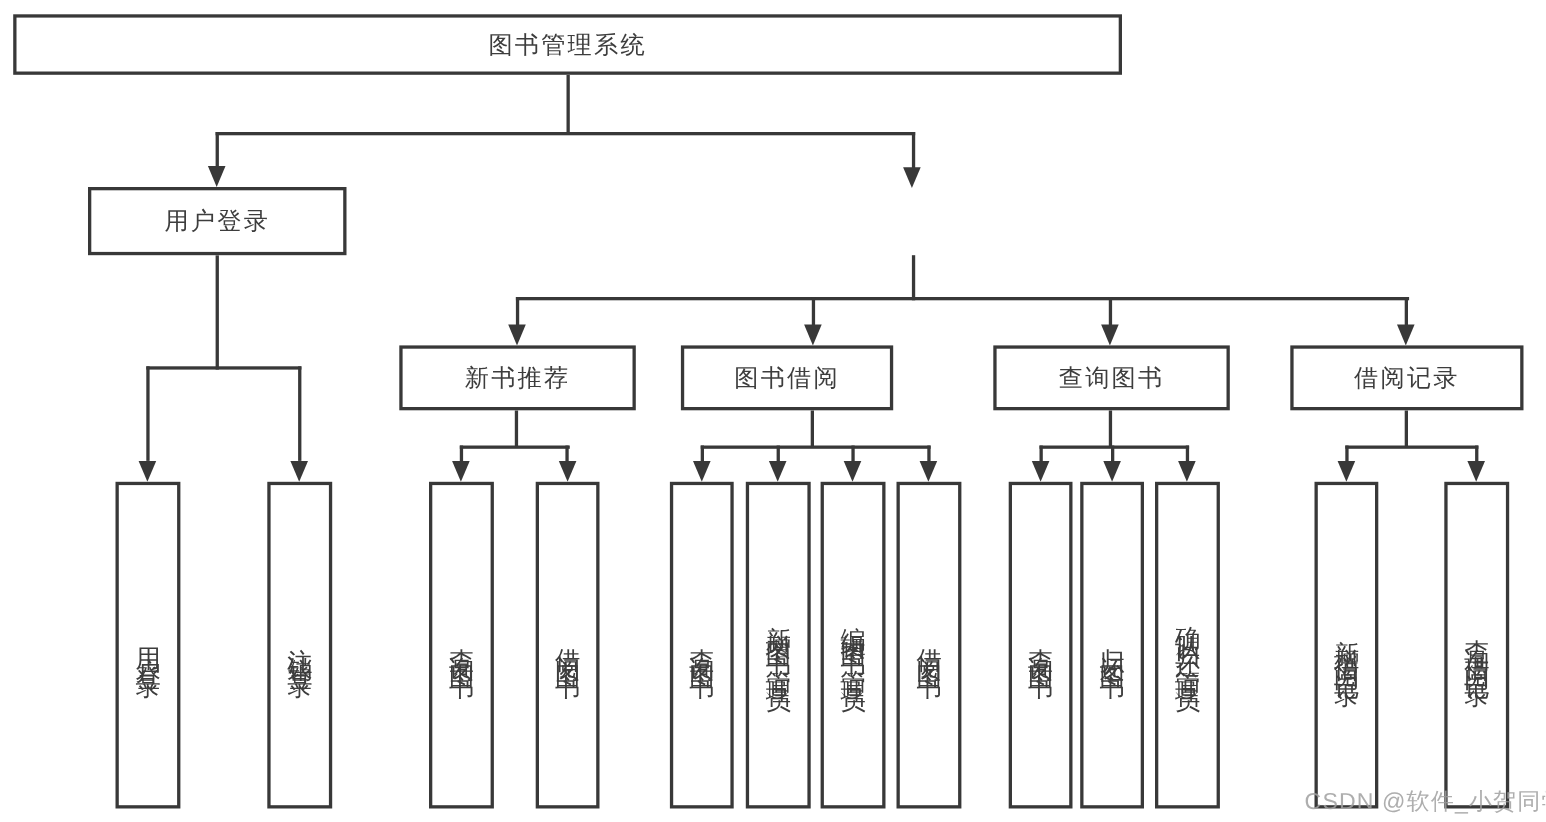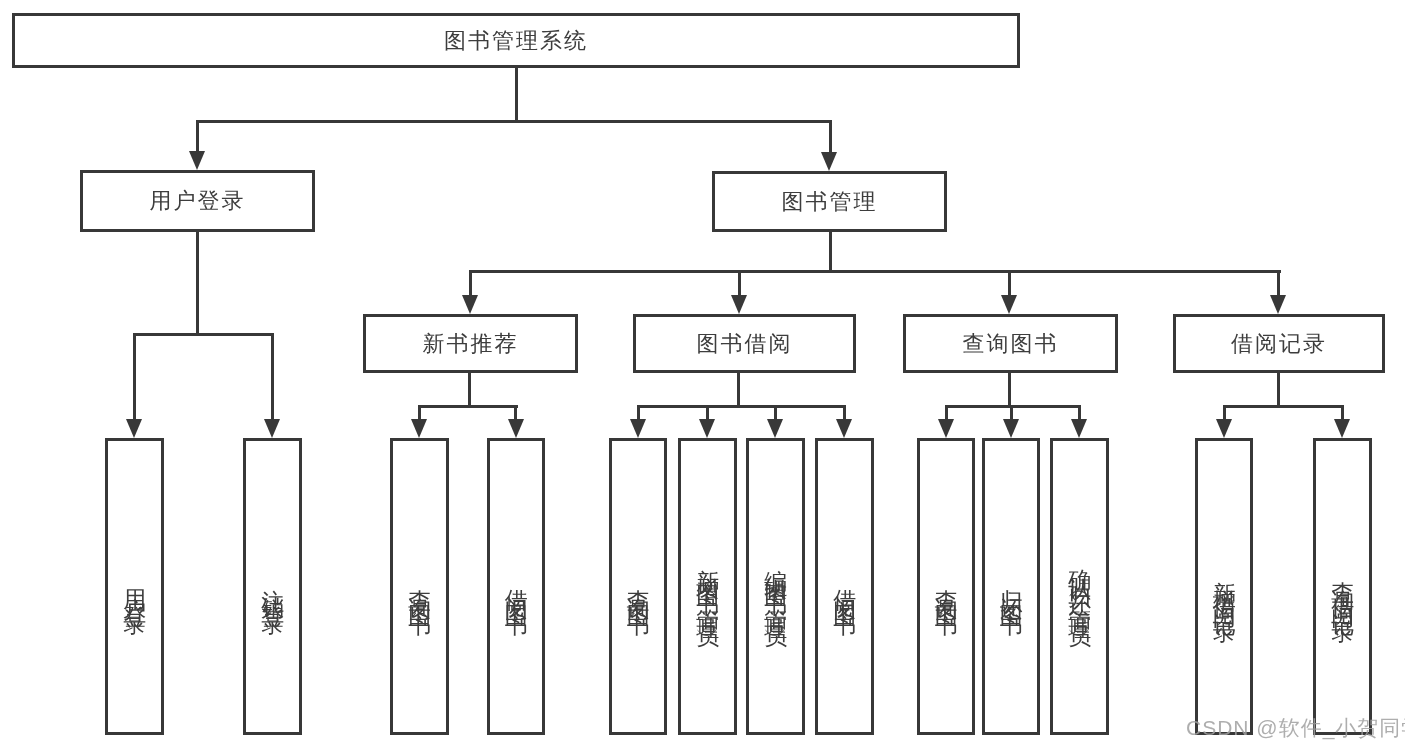--- a/index.html
+++ b/index.html
@@ -110,24 +110,23 @@
   <div class="v" style="left:1277px;top:373px;height:34px;"></div>
   <div class="h" style="left:1223px;top:405px;width:121px;"></div>
   <div class="v" style="left:1223px;top:405px;height:15px;"></div>
   <div class="ar" style="left:1216px;top:419px;"></div>
   <div class="v" style="left:1341px;top:405px;height:15px;"></div>
   <div class="ar" style="left:1334px;top:419px;"></div>
 
   <div class="node" style="left:12px;top:13px;width:1008px;height:55px;">图书管理系统</div>
 
   <div class="node" style="left:80px;top:170px;width:235px;height:62px;">用户登录</div>
-  <div class="node" style="left:712px;top:171px;width:235px;height:61px;">图书管理</div>
 
   <div class="node" style="left:363px;top:314px;width:215px;height:59px;">新书推荐</div>
-  <div class="node" style="left:633px;top:314px;width:223px;height:59px;">图书借阅</div>
+  <div class="node" style="left:619px;top:314px;width:193px;height:59px;">图书借阅</div>
   <div class="node" style="left:903px;top:314px;width:215px;height:59px;">查询图书</div>
   <div class="node" style="left:1173px;top:314px;width:212px;height:59px;">借阅记录</div>
 
   <div class="node leaf" style="left:105px;top:438px;width:59px;height:297px;">
     <span>用户登录</span>
   </div>
   <div class="node leaf" style="left:243px;top:438px;width:59px;height:297px;">
     <span>注销登录</span>
   </div>
 

